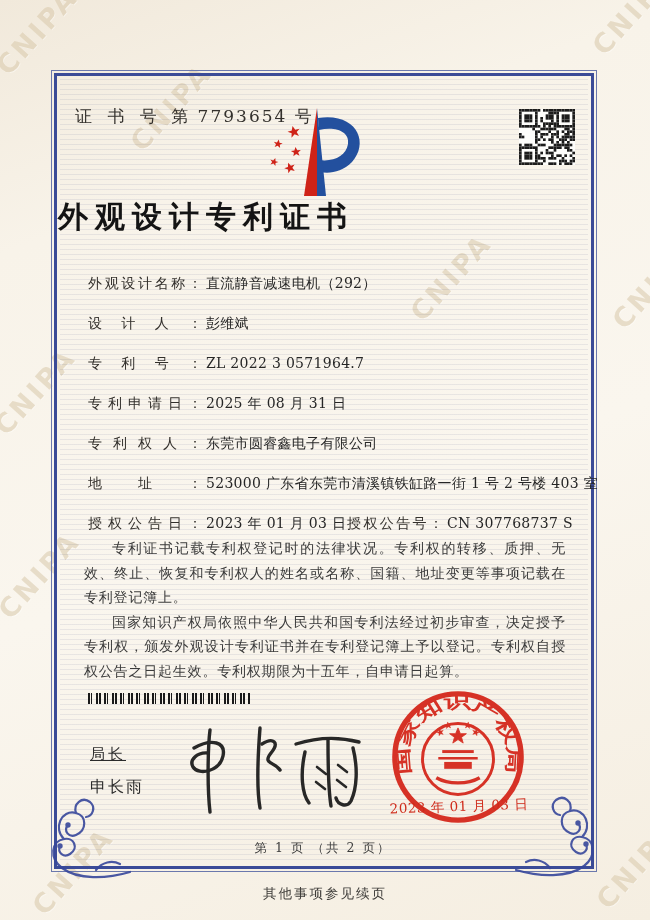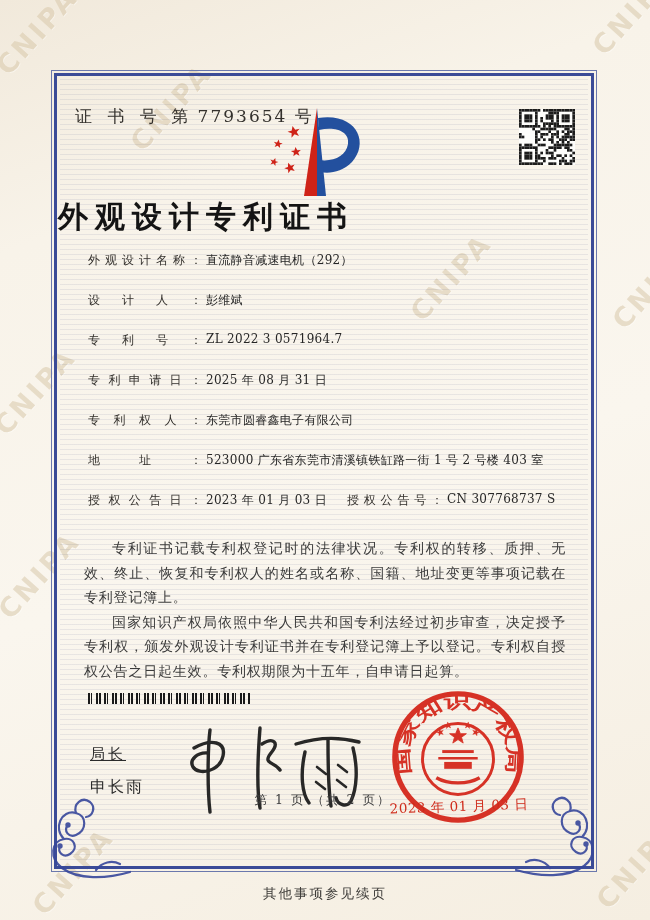--- a/index.html
+++ b/index.html
@@ -19,21 +19,21 @@
     mix-blend-mode:multiply;}
   
   .certno{position:absolute;left:75px;top:105px;font-size:17px;color:#33302c;}
   .certno .lbl{letter-spacing:5px;}
   .certno .num{letter-spacing:2px;margin-left:4px;}
   .logo{position:absolute;left:260px;top:104px;width:116px;height:95px;}
   .qr{position:absolute;left:519px;top:109px;width:56px;height:56px;background:#fdfdfb;}
   .title{position:absolute;left:51px;top:197px;width:544px;text-align:left;
     font-size:30px;font-weight:bold;color:#141414;letter-spacing:7px;text-indent:7px;}
   
-  .fields{position:absolute;left:88px;top:252px;width:478px;font-size:12px;color:#262626;}
+  .fields{position:absolute;left:88px;top:275px;width:478px;font-size:14px;color:#262626;}
   .frow{position:relative;height:19px;margin-bottom:21px;white-space:nowrap;}
   .flabel{display:inline-block;width:114px;text-align:justify;text-align-last:justify;
     color:#33302c;vertical-align:top;}
   .fval{margin-left:4px;letter-spacing:.3px;}
   .frow-right{position:absolute;left:247px;top:0;margin-left:12px;}
   .frow-right .flabel{width:96px;}
   
   .bodytext{position:absolute;left:84px;top:536px;width:482px;font-size:14px;
     line-height:24.5px;color:#3b3b3b;text-align:justify;letter-spacing:.8px;}
   .bodytext p{margin:0;text-indent:2em;}
@@ -44,21 +44,21 @@
       #1a1a1a 11.5px 12.5px,transparent 12.5px 16px);}
   
   .sig-title{position:absolute;left:90px;top:745px;font-size:15px;letter-spacing:3px;color:#2b2b2b;text-decoration:underline;}
   .sig-name{position:absolute;left:90px;top:777px;font-size:16px;letter-spacing:2px;color:#2b2b2b;}
   .sig-hand{position:absolute;left:172px;top:724px;width:205px;height:92px;}
   
   .seal{position:absolute;left:389px;top:688px;width:138px;height:138px;opacity:.95;}
   .seal-date{position:absolute;left:386px;top:798px;width:146px;text-align:center;
     font-size:13.5px;color:#cf2a1a;letter-spacing:.5px;transform:rotate(-2deg);}
   
-  .pageno{position:absolute;left:51px;top:792px;width:544px;text-align:center;
+  .pageno{position:absolute;left:51px;top:840px;width:544px;text-align:center;
     font-size:12.5px;letter-spacing:2px;color:#3c3c3c;}
   .note{position:absolute;left:0;top:885px;width:650px;text-align:center;
     font-size:13.5px;letter-spacing:2px;color:#3d3b38;}
   .flourish{position:absolute;width:96px;height:84px;}
   .flourish.bl{left:36px;top:796px;}
   .flourish.br{left:514px;top:794px;transform:scaleX(-1);}
 </style>
 </head>
 <body>
 

